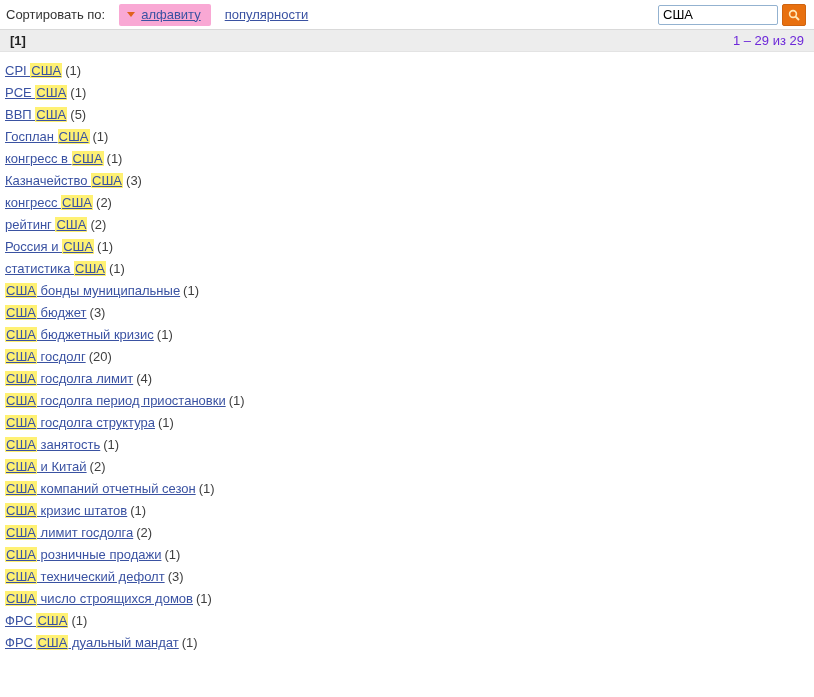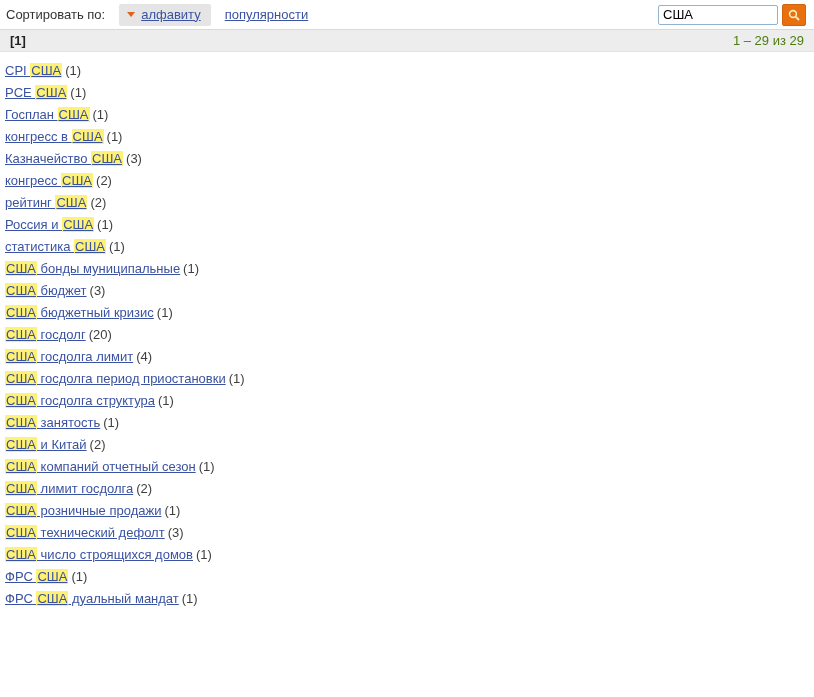--- a/index.html
+++ b/index.html
@@ -14,21 +14,21 @@
   
   .header {
     height:29px; display:flex; align-items:center;
     justify-content:space-between; padding:0 8px 0 6px;
     background:#fff;
   }
   .sort-group { display:flex; align-items:center; gap:14px; }
   .sort-label { color:#333; }
   .sort-btn {
     display:inline-flex; align-items:center; gap:6px;
-    background:#e5e5e5; border-radius:2px; padding:3px 10px 4px 8px;
+    background:#f9a8d4; border-radius:2px; padding:3px 10px 4px 8px;
     cursor:pointer;
   }
   .tri-down {
     width:0; height:0;
     border-left:4px solid transparent; border-right:4px solid transparent;
     border-top:5px solid var(--accent,#e0611c);
     display:inline-block;
   }
   .search-group { display:flex; align-items:center; gap:4px; }
   .search-input {
@@ -42,21 +42,21 @@
     display:flex; align-items:center; justify-content:center; cursor:pointer;
   }
 
   
   .bar {
     height:23px; display:flex; align-items:center; justify-content:space-between;
     padding:0 10px; background:var(--bar_bg,#ededed);
     border-top:1px solid #d9d9d9; border-bottom:1px solid #e3e3e3;
   }
   .bar .page { font-weight:bold; color:#222; }
-  .bar .range { color:#4d7c0f; }
+  .bar .range { color:#6d28d9; }
 
   
   .list { padding:8px 16px 0 5px; }
   .row { height:22px; line-height:22px; white-space:nowrap; }
   .tag-link .hl { background:var(--highlight,#fff173); padding:0 1px; }
   .count { color:var(--count,#3f3f3f); margin-left:3px; text-decoration:none; }
 </style>
 </head>
 <body style="--accent: #e0611c; --button: #e8700f; --link: #3a52a2; --highlight: #fff173; --bar_bg: #ededed; --count: #3f3f3f;">
 
@@ -83,36 +83,38 @@
 </div>
 
 <div class="bar">
   <span class="page">[1]</span>
   <span class="range">1 – 29 из 29</span>
 </div>
 
 <div class="list">
     <div class="row"><a class="tag-link"><span>CPI </span><span class="hl">США</span><span></span></a><span class="count">(1)</span></div>
     <div class="row"><a class="tag-link"><span>PCE </span><span class="hl">США</span><span></span></a><span class="count">(1)</span></div>
+    <div class="row"><a class="tag-link"><span>ВВП </span><span class="hl">США</span><span></span></a><span class="count">(5)</span></div>
     <div class="row"><a class="tag-link"><span>Госплан </span><span class="hl">США</span><span></span></a><span class="count">(1)</span></div>
     <div class="row"><a class="tag-link"><span>конгресс в </span><span class="hl">США</span><span></span></a><span class="count">(1)</span></div>
     <div class="row"><a class="tag-link"><span>Казначейство </span><span class="hl">США</span><span></span></a><span class="count">(3)</span></div>
     <div class="row"><a class="tag-link"><span>конгресс </span><span class="hl">США</span><span></span></a><span class="count">(2)</span></div>
     <div class="row"><a class="tag-link"><span>рейтинг </span><span class="hl">США</span><span></span></a><span class="count">(2)</span></div>
     <div class="row"><a class="tag-link"><span>Россия и </span><span class="hl">США</span><span></span></a><span class="count">(1)</span></div>
     <div class="row"><a class="tag-link"><span>статистика </span><span class="hl">США</span><span></span></a><span class="count">(1)</span></div>
     <div class="row"><a class="tag-link"><span></span><span class="hl">США</span><span> бонды муниципальные</span></a><span class="count">(1)</span></div>
     <div class="row"><a class="tag-link"><span></span><span class="hl">США</span><span> бюджет</span></a><span class="count">(3)</span></div>
     <div class="row"><a class="tag-link"><span></span><span class="hl">США</span><span> бюджетный кризис</span></a><span class="count">(1)</span></div>
     <div class="row"><a class="tag-link"><span></span><span class="hl">США</span><span> госдолг</span></a><span class="count">(20)</span></div>
     <div class="row"><a class="tag-link"><span></span><span class="hl">США</span><span> госдолга лимит</span></a><span class="count">(4)</span></div>
     <div class="row"><a class="tag-link"><span></span><span class="hl">США</span><span> госдолга период приостановки</span></a><span class="count">(1)</span></div>
     <div class="row"><a class="tag-link"><span></span><span class="hl">США</span><span> госдолга структура</span></a><span class="count">(1)</span></div>
     <div class="row"><a class="tag-link"><span></span><span class="hl">США</span><span> занятость</span></a><span class="count">(1)</span></div>
     <div class="row"><a class="tag-link"><span></span><span class="hl">США</span><span> и Китай</span></a><span class="count">(2)</span></div>
     <div class="row"><a class="tag-link"><span></span><span class="hl">США</span><span> компаний отчетный сезон</span></a><span class="count">(1)</span></div>
+    <div class="row"><a class="tag-link"><span></span><span class="hl">США</span><span> кризис штатов</span></a><span class="count">(1)</span></div>
     <div class="row"><a class="tag-link"><span></span><span class="hl">США</span><span> лимит госдолга</span></a><span class="count">(2)</span></div>
     <div class="row"><a class="tag-link"><span></span><span class="hl">США</span><span> розничные продажи</span></a><span class="count">(1)</span></div>
     <div class="row"><a class="tag-link"><span></span><span class="hl">США</span><span> технический дефолт</span></a><span class="count">(3)</span></div>
     <div class="row"><a class="tag-link"><span></span><span class="hl">США</span><span> число строящихся домов</span></a><span class="count">(1)</span></div>
     <div class="row"><a class="tag-link"><span>ФРС </span><span class="hl">США</span><span></span></a><span class="count">(1)</span></div>
     <div class="row"><a class="tag-link"><span>ФРС </span><span class="hl">США</span><span> дуальный мандат</span></a><span class="count">(1)</span></div>
   </div>
 
 </body></html>

